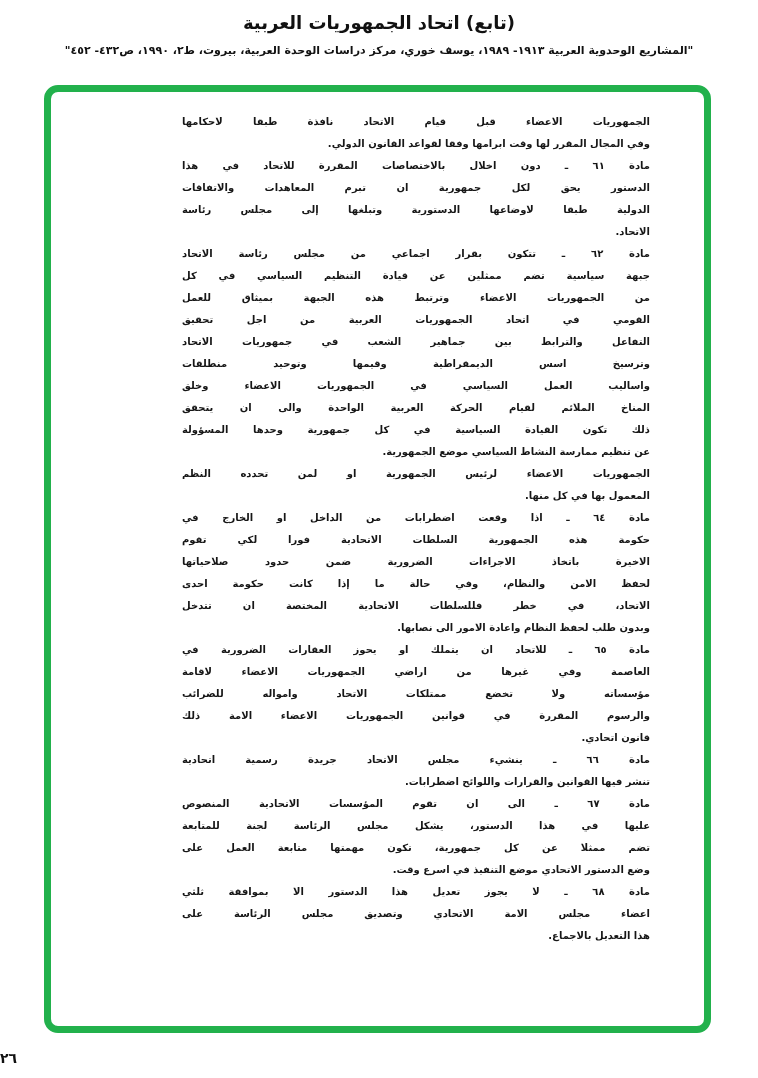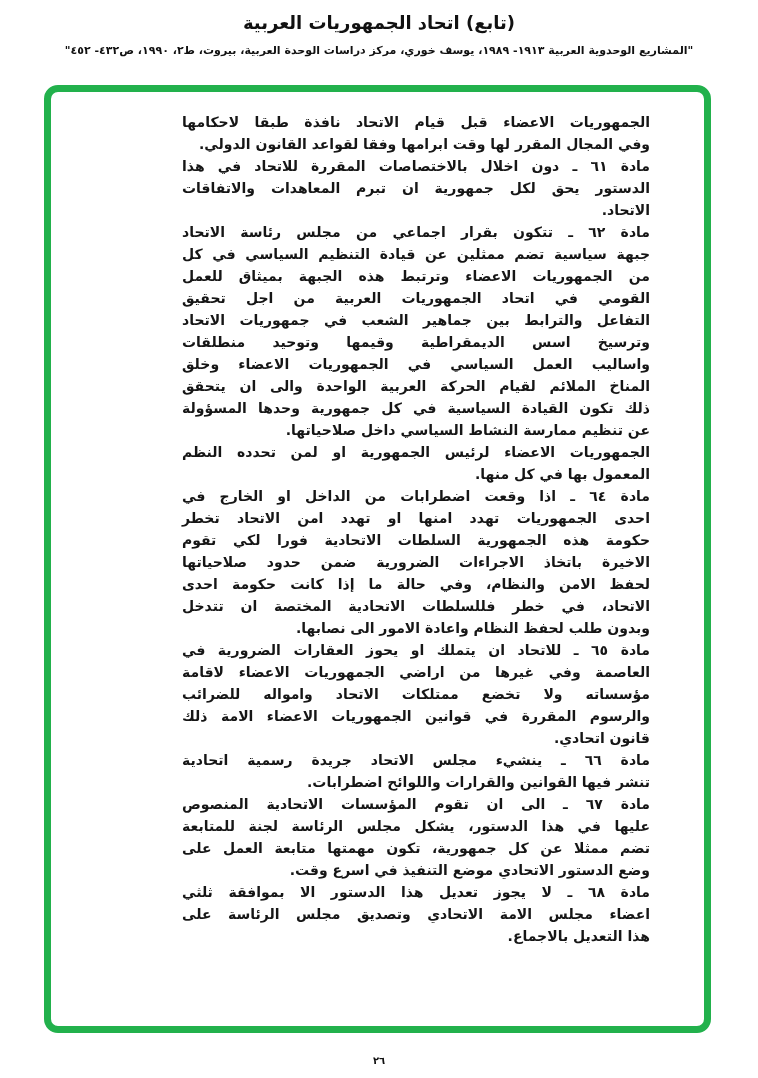--- a/index.html
+++ b/index.html
@@ -40,71 +40,71 @@
     background: #ffffff;
   }
   .text-column {
     position: absolute;
     top: 19px;
     right: 54px;
     width: 468px;
     direction: rtl;
   }
   .line {
-    font-size: 14px;
+    font-size: 10px;
     line-height: 22px;
     font-weight: bold;
     color: #161616;
     text-align: justify;
     text-align-last: justify;
     white-space: normal;
   }
   .line-end {
     text-align-last: right;
   }
   .page-number {
     position: absolute;
     bottom: 12px; left: 0; right: 0;
-    text-align: center;
-    font-size: 10px;
+    text-align: left;
+    font-size: 14px;
     font-weight: bold;
     letter-spacing: 3px;
     color: #111111;
   }
 </style>
 </head>
 <body>
 
 <div class="page">
 
   <div class="title">(تابع) اتحاد الجمهوريات العربية</div>
 
   <div class="citation">"المشاريع الوحدوية العربية ١٩١٣- ١٩٨٩، يوسف خوري، مركز دراسات الوحدة العربية، بيروت، ط٢، ١٩٩٠، ص٤٣٢- ٤٥٢"</div>
 
   <div class="green-box">
     <div class="text-column">
         <div class="line">الجمهوريات الاعضاء قبل قيام الاتحاد نافذة طبقا لاحكامها</div>
         <div class="line line-end">وفي المجال المقرر لها وقت ابرامها وفقا لقواعد القانون الدولي.</div>
         <div class="line">مادة ٦١ ـ دون اخلال بالاختصاصات المقررة للاتحاد في هذا</div>
         <div class="line">الدستور يحق لكل جمهورية ان تبرم المعاهدات والاتفاقات</div>
+        <div class="line">الدولية طبقا لاوضاعها الدستورية وتبلغها إلى مجلس رئاسة</div>
         <div class="line line-end">الاتحاد.</div>
         <div class="line">مادة ٦٢ ـ تتكون بقرار اجماعي من مجلس رئاسة الاتحاد</div>
         <div class="line">جبهة سياسية تضم ممثلين عن قيادة التنظيم السياسي في كل</div>
         <div class="line">من الجمهوريات الاعضاء وترتبط هذه الجبهة بميثاق للعمل</div>
         <div class="line">القومي في اتحاد الجمهوريات العربية من اجل تحقيق</div>
         <div class="line">التفاعل والترابط بين جماهير الشعب في جمهوريات الاتحاد</div>
         <div class="line">وترسيخ اسس الديمقراطية وقيمها وتوحيد منطلقات</div>
         <div class="line">واساليب العمل السياسي في الجمهوريات الاعضاء وخلق</div>
         <div class="line">المناخ الملائم لقيام الحركة العربية الواحدة والى ان يتحقق</div>
         <div class="line">ذلك تكون القيادة السياسية في كل جمهورية وحدها المسؤولة</div>
-        <div class="line line-end">عن تنظيم ممارسة النشاط السياسي داخل صلاحياتها.</div>
+        <div class="line line-end">عن تنظيم ممارسة النشاط السياسي موضع الجمهورية.</div>
         <div class="line">الجمهوريات الاعضاء لرئيس الجمهورية او لمن تحدده النظم</div>
         <div class="line line-end">المعمول بها في كل منها.</div>
         <div class="line">مادة ٦٤ ـ اذا وقعت اضطرابات من الداخل او الخارج في</div>
-        <div class="line">احدى الجمهوريات تهدد امنها او تهدد امن الاتحاد تخطر</div>
         <div class="line">حكومة هذه الجمهورية السلطات الاتحادية فورا لكي تقوم</div>
         <div class="line">الاخيرة باتخاذ الاجراءات الضرورية ضمن حدود صلاحياتها</div>
         <div class="line">لحفظ الامن والنظام، وفي حالة ما إذا كانت حكومة احدى</div>
         <div class="line">الاتحاد، في خطر فللسلطات الاتحادية المختصة ان تتدخل</div>
         <div class="line line-end">وبدون طلب لحفظ النظام واعادة الامور الى نصابها.</div>
         <div class="line">مادة ٦٥ ـ للاتحاد ان يتملك او يحوز العقارات الضرورية في</div>
         <div class="line">العاصمة وفي غيرها من اراضي الجمهوريات الاعضاء لاقامة</div>
         <div class="line">مؤسساته ولا تخضع ممتلكات الاتحاد وامواله للضرائب</div>
         <div class="line">والرسوم المقررة في قوانين الجمهوريات الاعضاء الامة ذلك</div>
         <div class="line line-end">قانون اتحادي.</div>

